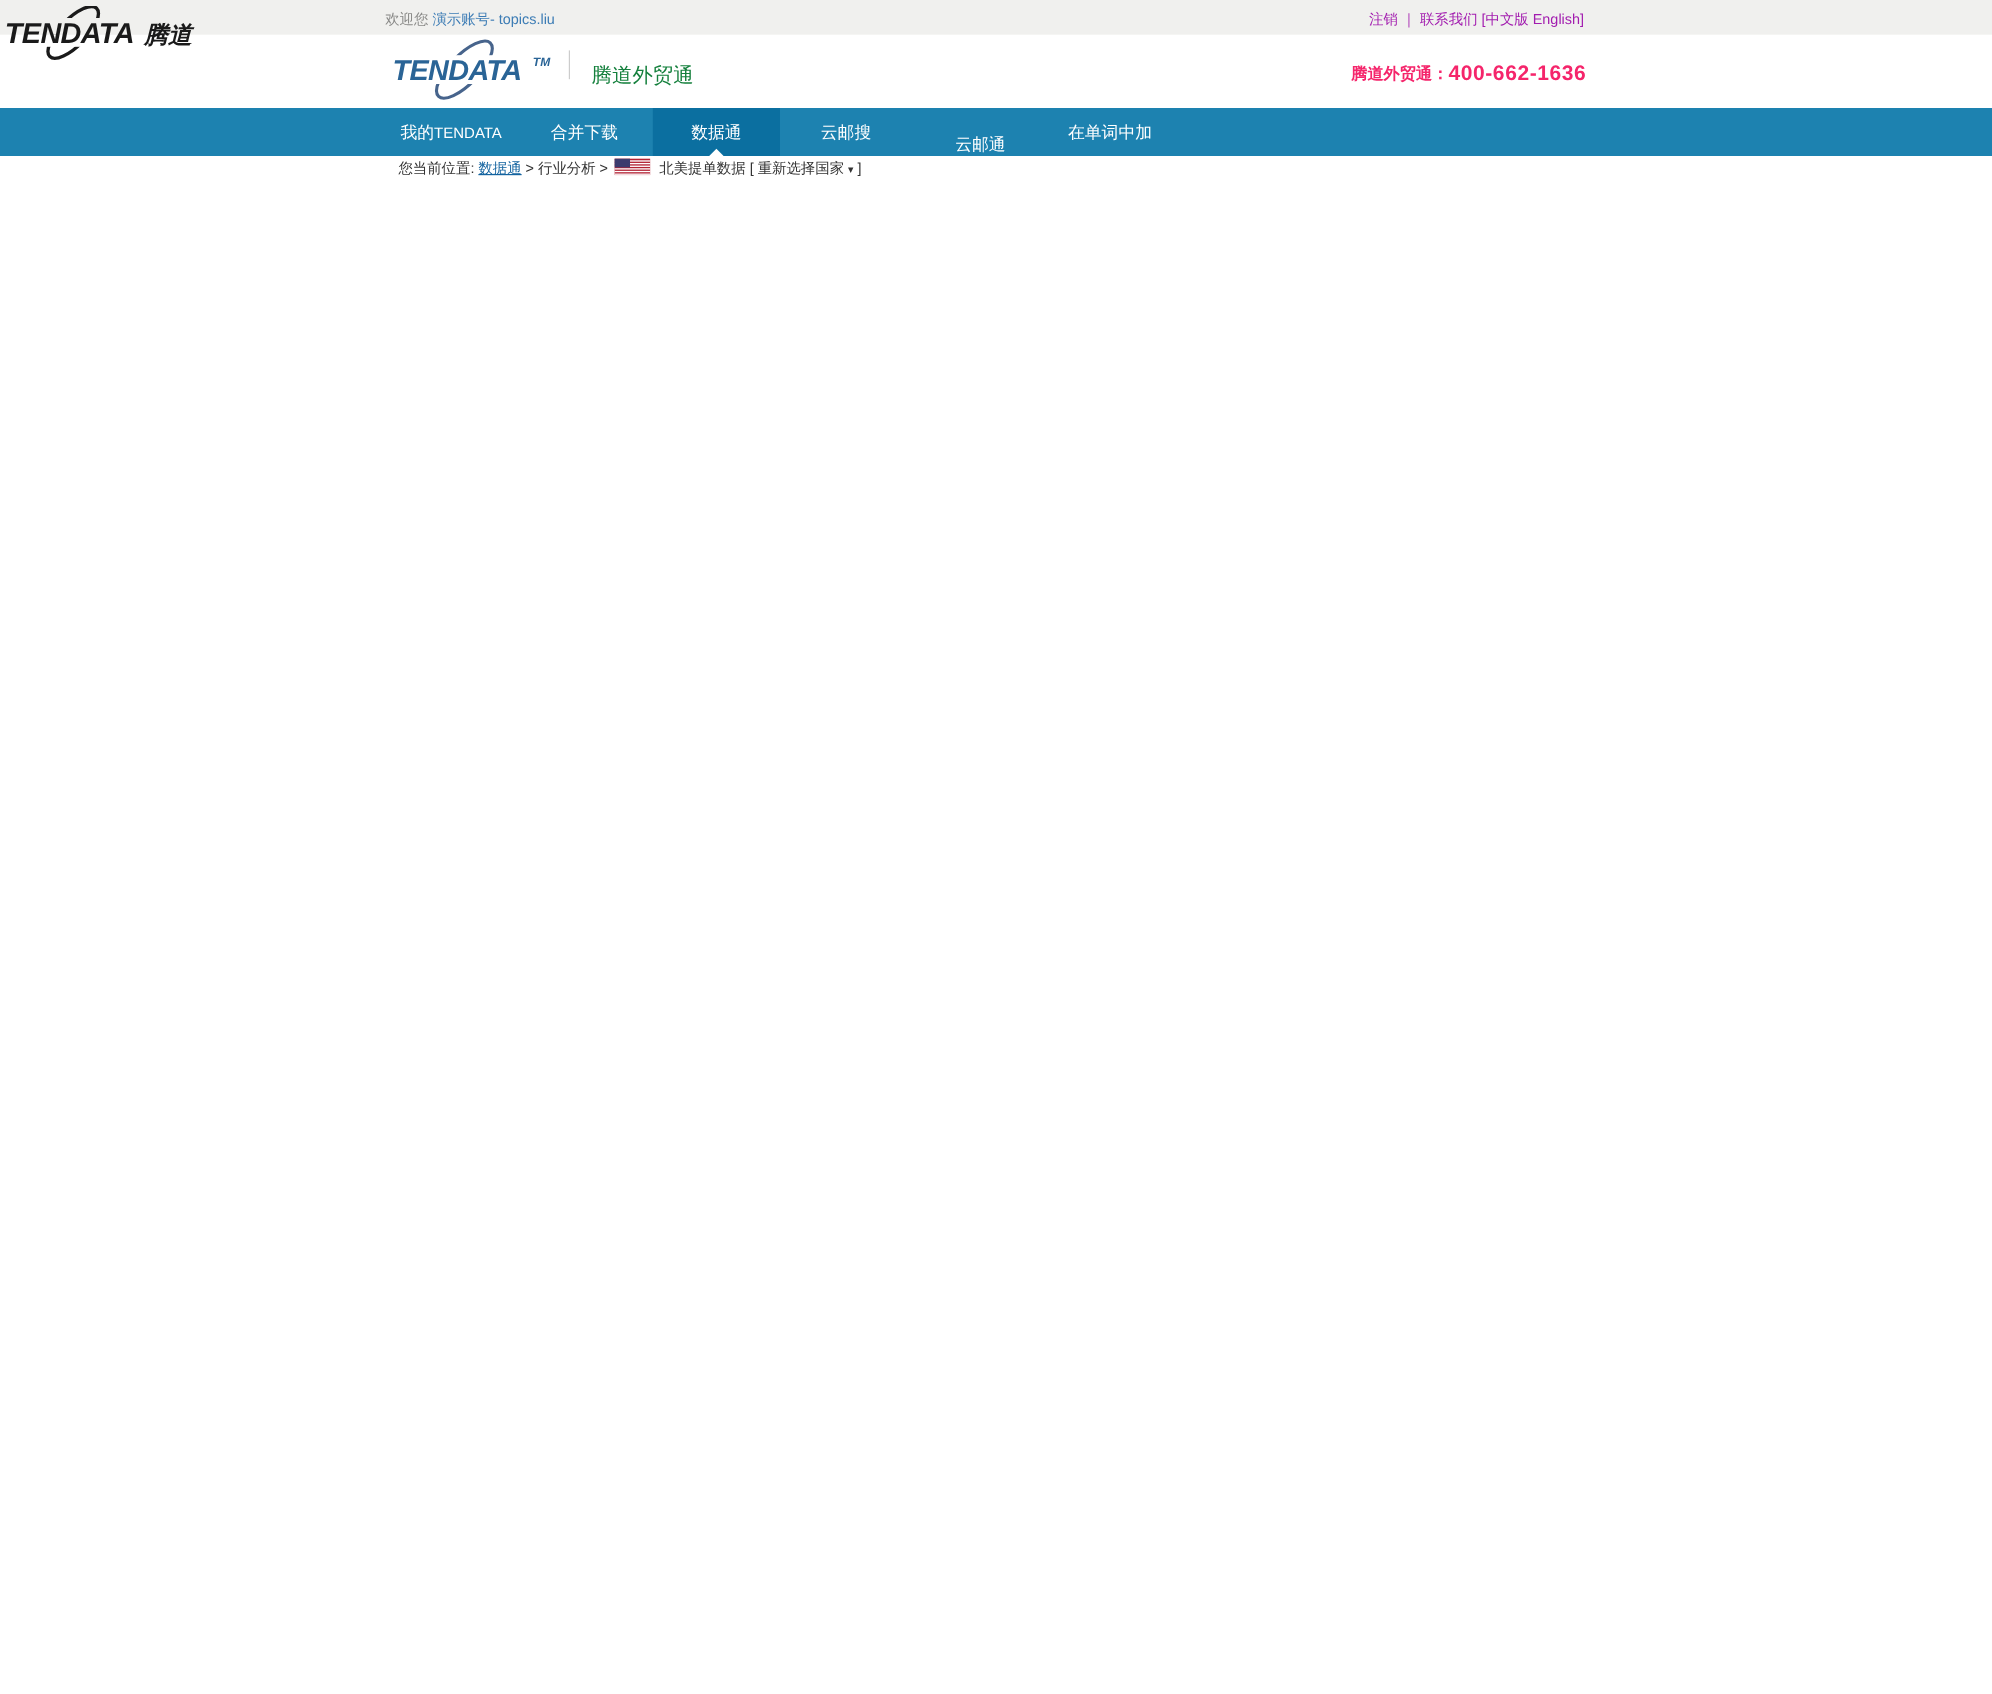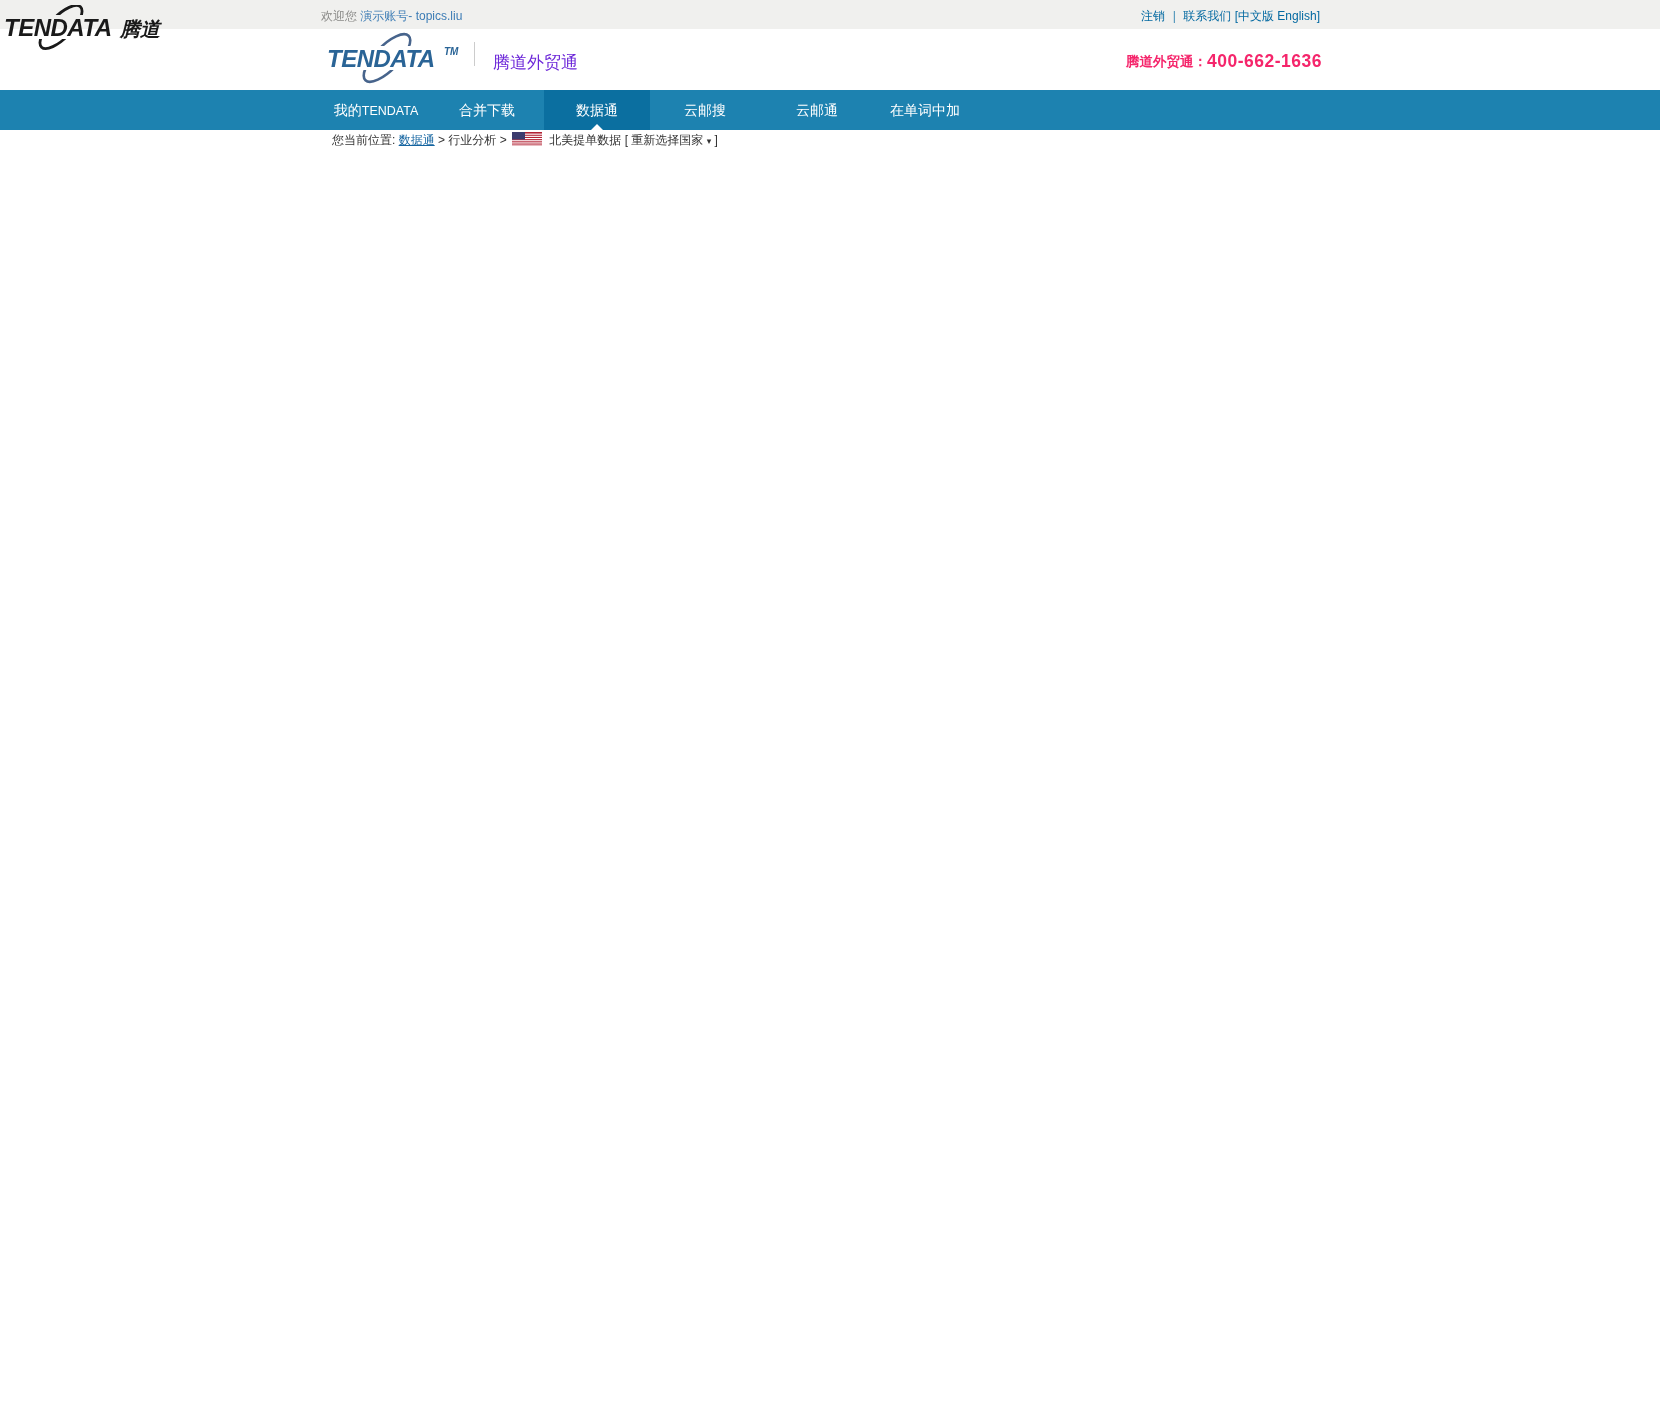--- a/index.html
+++ b/index.html
@@ -1,26 +1,26 @@
 <!DOCTYPE html>
 <html><head>
 <meta charset="utf-8">
 <style>
 * { margin:0; padding:0; box-sizing:border-box; }
 html,body { background:#fff; font-family:"Liberation Sans", sans-serif; }
 body { width:1660px; position:relative; }
 .topbar { height:29px; background:#f0f0ee; position:relative; }
 .welcome { position:absolute; left:321px; top:8px; font-size:12px; color:#8a8a88; }
 .welcome b { font-weight:normal; color:#3c7cb5; }
-.toplinks { position:absolute; right:340px; top:8px; font-size:12px; color:#0369a1; }
+.toplinks { position:absolute; right:340px; top:8px; font-size:12px; color:#a21caf; }
 .hdr { height:61px; background:#fff; position:relative; }
 .blklogo { position:absolute; left:4px; top:-24px; width:170px; height:46px; }
 .blulogo { position:absolute; left:327px; top:3px; width:150px; height:52px; }
 .hdrsep { position:absolute; left:474px; top:13px; width:1px; height:24px; background:#ccc; }
-.prodname { position:absolute; left:493px; top:22px; font-size:17px; color:#6d28d9; }
+.prodname { position:absolute; left:493px; top:22px; font-size:17px; color:#15803d; }
 .hotline { position:absolute; right:338px; top:22px; font-weight:bold; color:#f5256b; }
 .nav { height:40px; background:#1d82b0; position:relative; }
 .nav .item { position:absolute; top:0; height:40px; line-height:40px; text-align:center; color:#fff; font-size:14px; }
 .nav .sel { background:#0b6fa0; }
 .notch { position:absolute; left:591px; top:34px; width:0; height:0; border-left:6px solid transparent; border-right:6px solid transparent; border-bottom:6px solid #fff; }
 .crumb { height:48px; position:relative; }
 .crumb .in { position:absolute; left:332px; top:2px; font-size:12px; color:#333; }
 .crumb a { color:#1464a0; text-decoration:underline; }
 .flag { display:inline-block; vertical-align:-2px; margin:0 4px 0 2px; }
 .outer { position:absolute; left:332px; top:178px; width:986px; height:1097px; border:1px solid #ccc; background:#fff; }
@@ -126,21 +126,21 @@
   </div>
   <div class="hdrsep"></div>
   <div class="prodname">腾道外贸通</div>
   <div class="hotline"><span style="font-size:13.5px;vertical-align:1px;">腾道外贸通：</span><span style="font-size:17.5px;letter-spacing:0.5px;">400-662-1636</span></div>
 </div>
 <div class="nav">
   <div class="item" style="left:321px;width:110px;">我的<span style="font-size:12.5px;">TENDATA</span></div>
   <div class="item" style="left:433px;width:108px;">合并下载</div>
   <div class="item sel" style="left:544px;width:106px;">数据通</div>
   <div class="item" style="left:652px;width:106px;">云邮搜</div>
-  <div class="item" style="left:764px;width:106px;">云邮通</div>
+  <div class="item" style="left:764px;width:106px;margin-top:10px;">云邮通</div>
   <div class="item" style="left:872px;width:106px;">在单词中加</div>
   <div class="notch"></div>
 </div>
 <div class="crumb">
   <div class="in">您当前位置: <a href="#">数据通</a> &gt; 行业分析 &gt; <span class="flag"><svg width="30" height="14" viewBox="0 0 30 14">
           <rect width="30" height="14" fill="#b22234"></rect>
           <rect y="1.6" width="30" height="1.1" fill="#fff"></rect>
           <rect y="3.8" width="30" height="1.1" fill="#fff"></rect>
           <rect y="6" width="30" height="1.1" fill="#fff"></rect>
           <rect y="8.2" width="30" height="1.1" fill="#fff"></rect>

